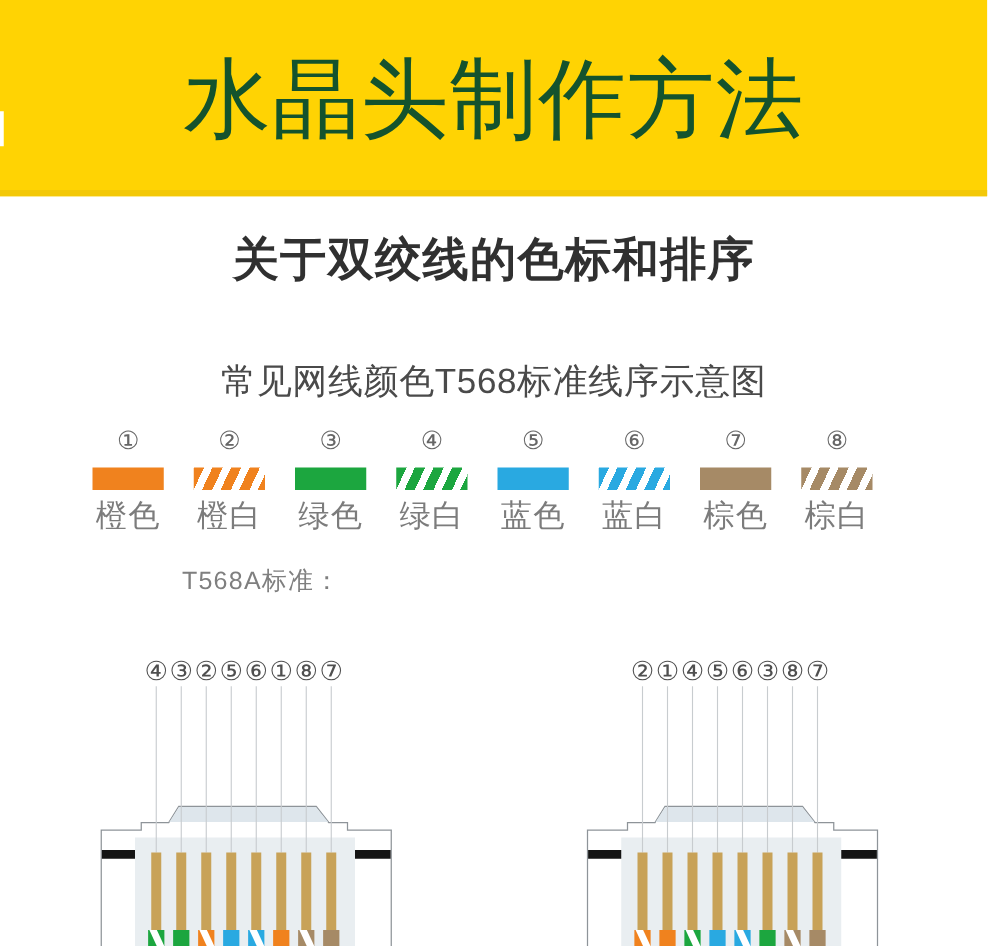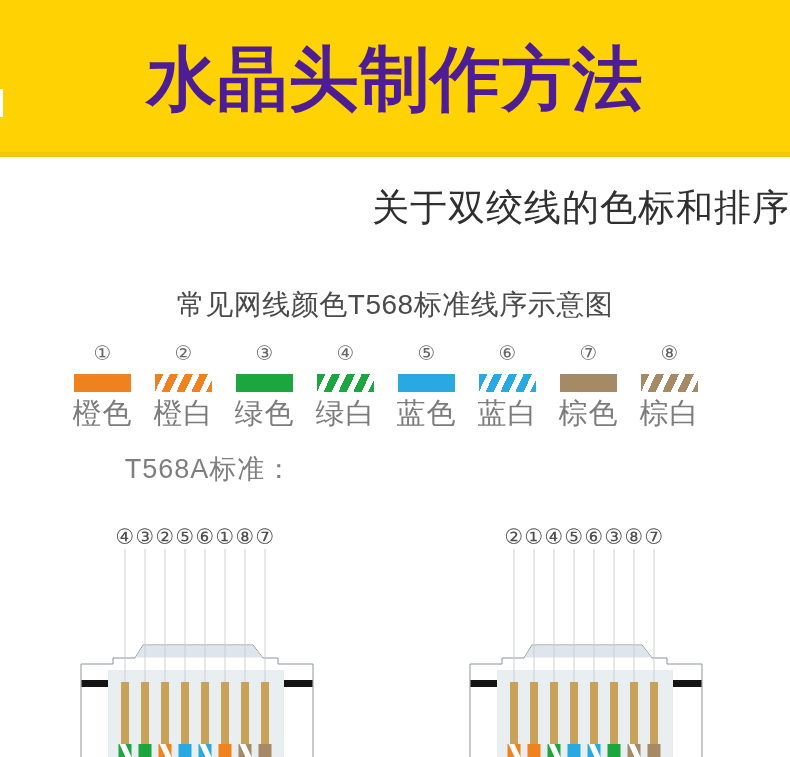--- a/index.html
+++ b/index.html
@@ -3,42 +3,42 @@
 <meta charset="utf-8">
 <style>
   html,body{margin:0;padding:0;background:#fff;}
   #page{position:relative;width:790px;height:757px;overflow:hidden;background:#fff;
         font-family:"Liberation Sans","DejaVu Sans",sans-serif;}
 
   
   #banner{position:absolute;left:0;top:0;width:790px;height:152px;
           background:var(--banner-bg,#FFD303);border-bottom:5px solid #F3C808;
           display:flex;align-items:center;justify-content:center;}
-  #banner .title{font-size:70px;font-weight:700;color:#4c1d95;letter-spacing:1px;
+  #banner .title{font-size:70px;font-weight:400;color:#14532d;letter-spacing:1px;
                  padding-top:8px;white-space:nowrap;}
   #edge-tick{position:absolute;left:0;top:89px;width:3px;height:28px;background:#fff;}
 
   
-  .intro-line{position:absolute;left:0;width:790px;text-align:right;white-space:nowrap;
-              color:#303030;font-size:37px;font-weight:400;letter-spacing:1px;}
+  .intro-line{position:absolute;left:0;width:790px;text-align:center;white-space:nowrap;
+              color:#303030;font-size:37px;font-weight:700;letter-spacing:1px;}
   #intro1{top:183px;}
   #intro2{top:229px;}
   #subtitle{position:absolute;left:0;top:286px;width:790px;text-align:center;
             font-size:28px;color:#4A4A4A;letter-spacing:0.5px;white-space:nowrap;}
 
   
   #legend{position:absolute;left:62px;top:341px;width:648px;display:flex;}
   .leg-col{flex:1;text-align:center;}
   .leg-num{font-size:20px;line-height:24px;color:#666;}
   .swatch{width:57px;height:18px;margin:9px auto 8px;background:var(--c,#ccc);}
   .swatch.striped{background:repeating-linear-gradient(115deg,var(--c,#ccc) 0 7.5px,#fff 7.5px 13.5px);}
-  .leg-lab{font-size:29px;line-height:27px;color:#7C7C7C;letter-spacing:1px;}
-
-  
-  .std-label{position:absolute;top:451px;width:300px;text-align:center;font-size:27px;
+  .leg-lab{font-size:25px;line-height:27px;color:#7C7C7C;letter-spacing:1px;}
+
+  
+  .std-label{position:absolute;top:451px;width:300px;text-align:center;font-size:20px;
              color:#7F7F7F;font-weight:500;letter-spacing:1px;white-space:nowrap;}
   #std-a{left:59px;}
   #std-b{left:443px;}
 
   
   .connector-svg{position:absolute;top:515px;width:260px;height:242px;}
   #conn-a{left:65px;}
   #conn-b{left:454px;}
   .seq-num{font-size:21px;fill:#4F4F4F;}
   .guide{stroke:var(--line,#C8CCCF);stroke-width:0.9;}

